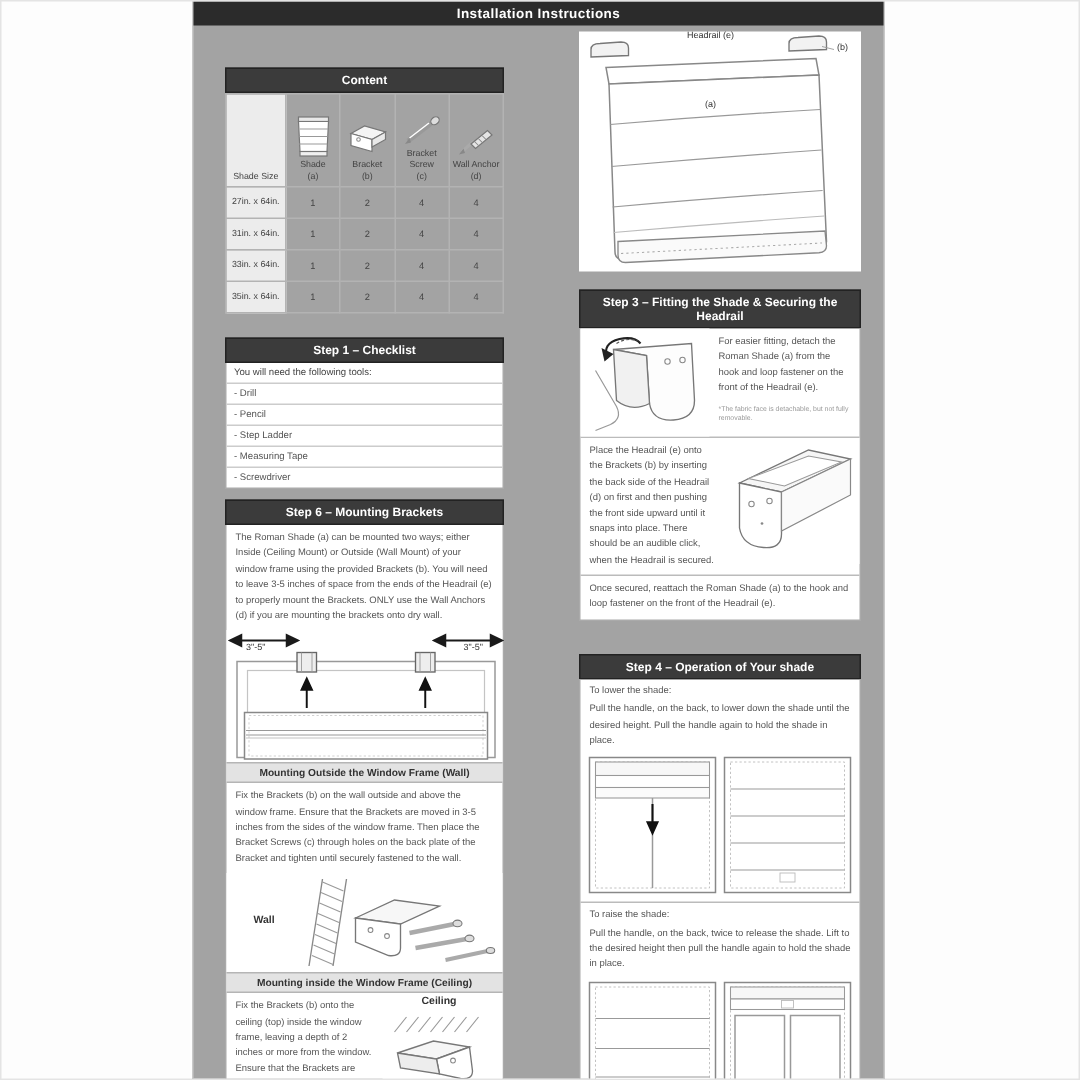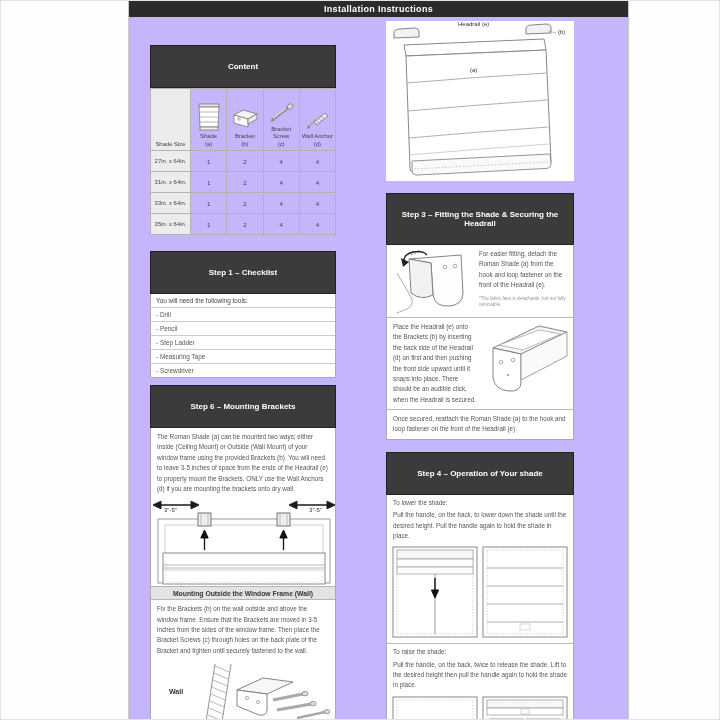--- a/index.html
+++ b/index.html
@@ -1,25 +1,25 @@
 <!DOCTYPE html>
 <html><head>
 <meta charset="utf-8">
 <style>
   * { margin:0; padding:0; box-sizing:border-box; }
   html,body { width:720px; height:720px; }
   body { font-family:"Liberation Sans",sans-serif; background:#ffffff; }
   .canvas { position:relative; width:720px; height:720px; background:#fdfdfd; border:1px solid #e4e4e4; overflow:hidden; }
-  .page { position:absolute; left:127px; top:0; width:501px; height:720px; background:#c4b5fd;
+  .page { position:absolute; left:127px; top:0; width:462px; height:720px; background:#a3a3a3;
           border-left:1px solid #c9c9c9; border-right:1px solid #c9c9c9; }
   .titlebar { position:absolute; top:0; left:0; right:0; height:16px; background:#2b2b2b; color:#fff;
               font-size:9px; font-weight:bold; text-align:center; line-height:16px; letter-spacing:.3px; }
   .col-left  { position:absolute; left:21px;  top:44px; width:186px; }
   .col-right { position:absolute; left:257px; top:20px; width:188px; }
-  .hdr { background:#3b3b3b; color:#fff; font-size:8px; font-weight:bold; text-align:center; padding:16px 0; border:1px solid #222; }
+  .hdr { background:#3b3b3b; color:#fff; font-size:8px; font-weight:bold; text-align:center; padding:3px 0; border:1px solid #222; }
   .subhdr { background:#e3e3e3; color:#333; font-size:6.8px; font-weight:bold; text-align:center; padding:2.5px 0;
             border-top:1px solid #b5b5b5; border-bottom:1px solid #b5b5b5; }
   .box { border:1px solid #aaa; border-top:none; background:#fff; }
   .txt { font-size:6.3px; color:#555; line-height:1.65; padding:4px 6px; }
   .txt.tight { padding:3px 6px 2px; }
   .note { font-size:4.6px; color:#999; line-height:1.5; padding:1px 6px 4px; }
   
   table.content { width:100%; border-collapse:collapse; font-size:6.2px; color:#444; table-layout:fixed; }
   table.content td { border:1px solid #b3b3b3; text-align:center; vertical-align:middle; padding:2px 1px; }
   table.content td.size { background:#ececec; font-size:5.9px; }
@@ -301,21 +301,21 @@
               <path d="M38 36 L84 14 L84 38 L38 62 Z" fill="#fafafa" stroke="#888" stroke-width="0.8"></path>
               <circle cx="18" cy="44" r="1.8" fill="none" stroke="#888" stroke-width="0.7"></circle>
               <circle cx="30" cy="42" r="1.8" fill="none" stroke="#888" stroke-width="0.7"></circle>
               <circle cx="25" cy="57" r="0.9" fill="#888"></circle>
             </svg>
           </div>
         </div>
         <div class="txt">Once secured, reattach the Roman Shade (a) to the hook and loop fastener on the front of the Headrail (e).</div>
       </div>
 
-      <div class="hdr" style="margin-top:12px">Step 4 – Operation of Your shade</div>
+      <div class="hdr" style="margin-top:22px">Step 4 – Operation of Your shade</div>
       <div class="box">
         <div class="txt tight">To lower the shade:</div>
         <div class="txt tight" style="padding-top:0">Pull the handle, on the back, to lower down the shade until the desired height. Pull the handle again to hold the shade in place.</div>
 
         <div class="winrow">
           <div class="diag">
             <svg width="86" height="92" viewBox="0 0 86 92">
               <rect x="1" y="1" width="84" height="90" fill="none" stroke="#888" stroke-width="1"></rect>
               <rect x="5" y="4" width="76" height="84" fill="none" stroke="#bbb" stroke-width="0.6" stroke-dasharray="1.5,1.5"></rect>
               <rect x="5" y="4" width="76" height="9" fill="#f7f7f7" stroke="#999" stroke-width="0.7"></rect>

